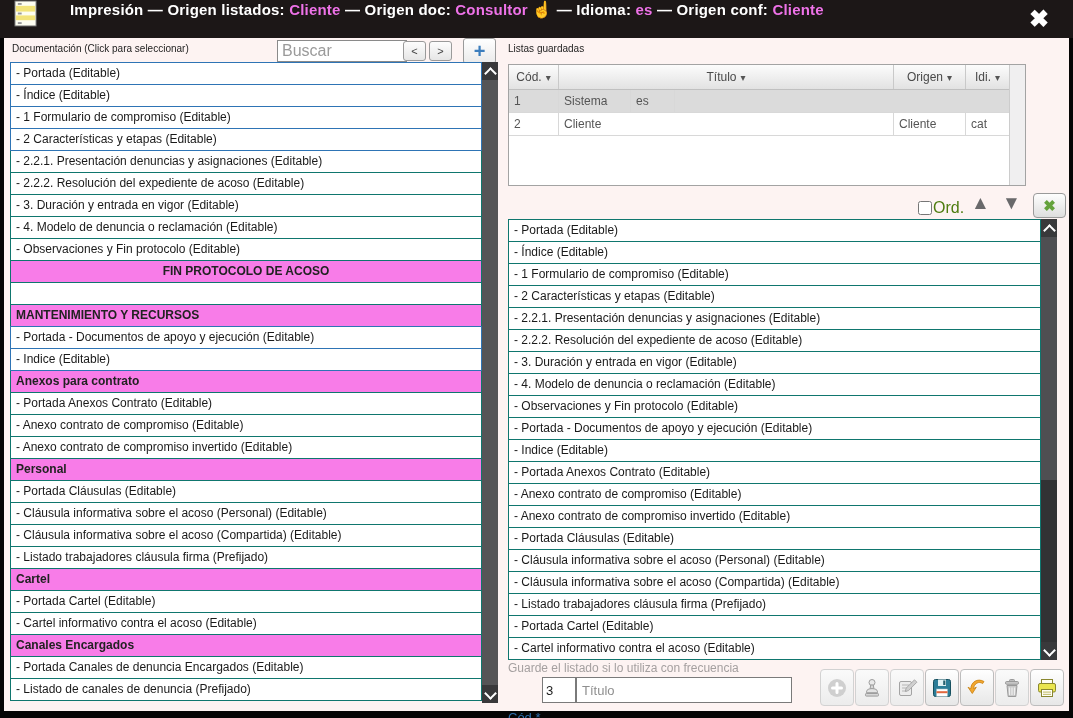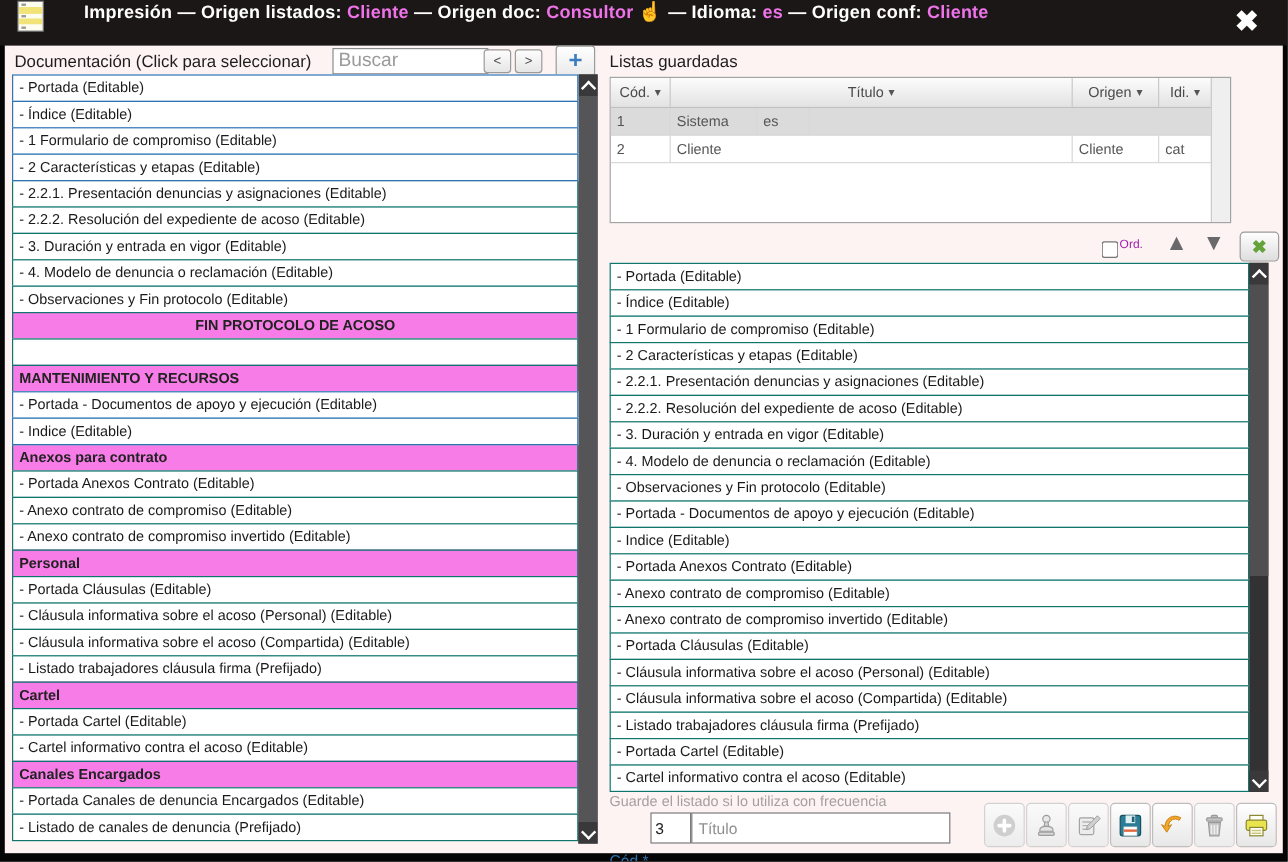--- a/index.html
+++ b/index.html
@@ -6,21 +6,21 @@
   .window{position:relative;width:1073px;height:718px;background:#050505;font-family:"Liberation Sans",sans-serif;overflow:hidden;}
   
   .titlebar{position:absolute;left:0;top:0;width:100%;height:38px;background:#1c1717;display:flex;align-items:flex-start;gap:20px;}
   .title-icon{margin-left:14px;display:flex;align-items:center;}
   .title-text{margin-left:13px;font-size:15px;font-weight:bold;color:#ffffff;letter-spacing:.2px;white-space:nowrap;}
   .title-text .accent{color:#ee72e8;}
   .title-text .hand-glyph{color:#dba68d;font-weight:normal;font-size:16px;}
   .close-btn{position:absolute;right:16px;top:2px;width:36px;height:34px;background:none;border:none;color:#ffffff;font-size:24px;font-weight:bold;cursor:pointer;line-height:34px;text-align:center;padding:0;}
   
   .content{position:absolute;left:4px;top:38px;width:1065px;height:673px;background:#fdf3f2;}
-  .panel-label{position:absolute;font-size:14px;color:#1d1d1d;}
+  .panel-label{position:absolute;font-size:10px;color:#1d1d1d;}
   
   .search-input{position:absolute;left:273px;top:2px;width:120px;height:18px;border:1px solid #8a8a8a;font-size:16px;padding:1px 4px;font-family:"Liberation Sans",sans-serif;color:#333;background:#fff;}
   .search-input::placeholder{color:#9a9a9a;}
   .nav-btn{position:absolute;top:3px;width:23px;height:20px;border:1px solid #9a9a9a;border-radius:3px;background:linear-gradient(#fdfdfd,#e6e6e6);font-size:11px;color:#444;cursor:pointer;padding:0;}
   .add-btn{position:absolute;left:459px;top:0;width:33px;height:26px;border:1px solid #9a9a9a;border-radius:3px;background:linear-gradient(#ffffff,#eaeaea);color:#3b7dbd;font-size:20px;font-weight:bold;line-height:22px;cursor:pointer;padding:0;}
   
   .listbox{position:absolute;background:#fdf3f2;}
   .rows{position:absolute;left:0;top:0;right:16px;bottom:0;}
   .row{position:relative;height:23px;margin-top:-1px;border:1px solid #0f766e;background:#ffffff;box-sizing:border-box;font-size:12px;color:#1a1a1a;line-height:21px;padding-left:5px;white-space:nowrap;overflow:hidden;cursor:pointer;}
   .row:first-child{margin-top:0;}
@@ -46,21 +46,21 @@
   .thead{display:flex;height:24px;margin-right:15px;background:linear-gradient(#fcfcfc,#e2e2e2);border-bottom:1px solid #c0c0c0;color:#4a4a4a;font-size:12px;}
   .th{display:flex;align-items:center;justify-content:center;border-right:1px solid #c9c9c9;box-sizing:border-box;cursor:pointer;}
   .sort{margin-left:4px;font-size:10px;color:#555;}
   .tr{display:flex;height:22px;margin-right:15px;font-size:12px;color:#555;border-bottom:1px solid #d8d8d8;cursor:pointer;}
   .tr.sel{background:#dbdbdb;}
   .td{padding-left:5px;line-height:22px;border-right:1px solid #d8d8d8;box-sizing:border-box;overflow:hidden;white-space:nowrap;}
   .c0{width:50px;}.c1{flex:1;}.c2{width:72px;}.c3{width:44px;}
   .table-scroll{position:absolute;right:0;top:0;bottom:0;width:15px;background:#f0eff0;border-left:1px solid #cccccc;}
   
   .ord-check{position:absolute;left:910px;top:160px;width:14px;height:14px;cursor:pointer;accent-color:#bbb;}
-  .ord-label{position:absolute;left:929px;top:161px;font-size:10px;color:#a21caf;text-align:center;}
+  .ord-label{position:absolute;left:929px;top:161px;font-size:16px;color:#4d7c0f;text-align:center;}
   .tri-btn{position:absolute;top:155px;background:none;border:none;font-size:19px;color:#69696b;cursor:pointer;padding:0;line-height:20px;}
   .clear-btn{position:absolute;left:1029px;top:155px;width:33px;height:25px;border:1px solid #9a9a9a;border-radius:4px;background:linear-gradient(#fefefe,#dedede);color:#64a23c;font-weight:bold;font-size:15px;cursor:pointer;padding:0;}
   
   .hint{position:absolute;left:504px;top:623px;font-size:12px;color:#a5a0a0;}
   .cod-label{position:absolute;left:504px;top:672px;font-size:13px;color:#2f6fad;}
   .cod-input{position:absolute;left:538px;top:639px;width:26px;height:22px;border:1px solid #7a7a7a;font-size:13px;padding:1px 3px;color:#222;font-family:"Liberation Sans",sans-serif;}
   .titulo-input{position:absolute;left:572px;top:639px;width:204px;height:22px;border:1px solid #7a7a7a;font-size:13px;padding:1px 5px;color:#222;font-family:"Liberation Sans",sans-serif;}
   .titulo-input::placeholder,.cod-input::placeholder{color:#8f8f8f;}
   .footer-buttons{position:absolute;left:816px;top:631px;display:flex;gap:1px;}
   .tool-btn{width:34px;height:37px;border:1px solid #bdbdbd;border-radius:4px;background:linear-gradient(#ffffff,#e7e7e7);display:flex;align-items:center;justify-content:center;cursor:pointer;padding:0;}

